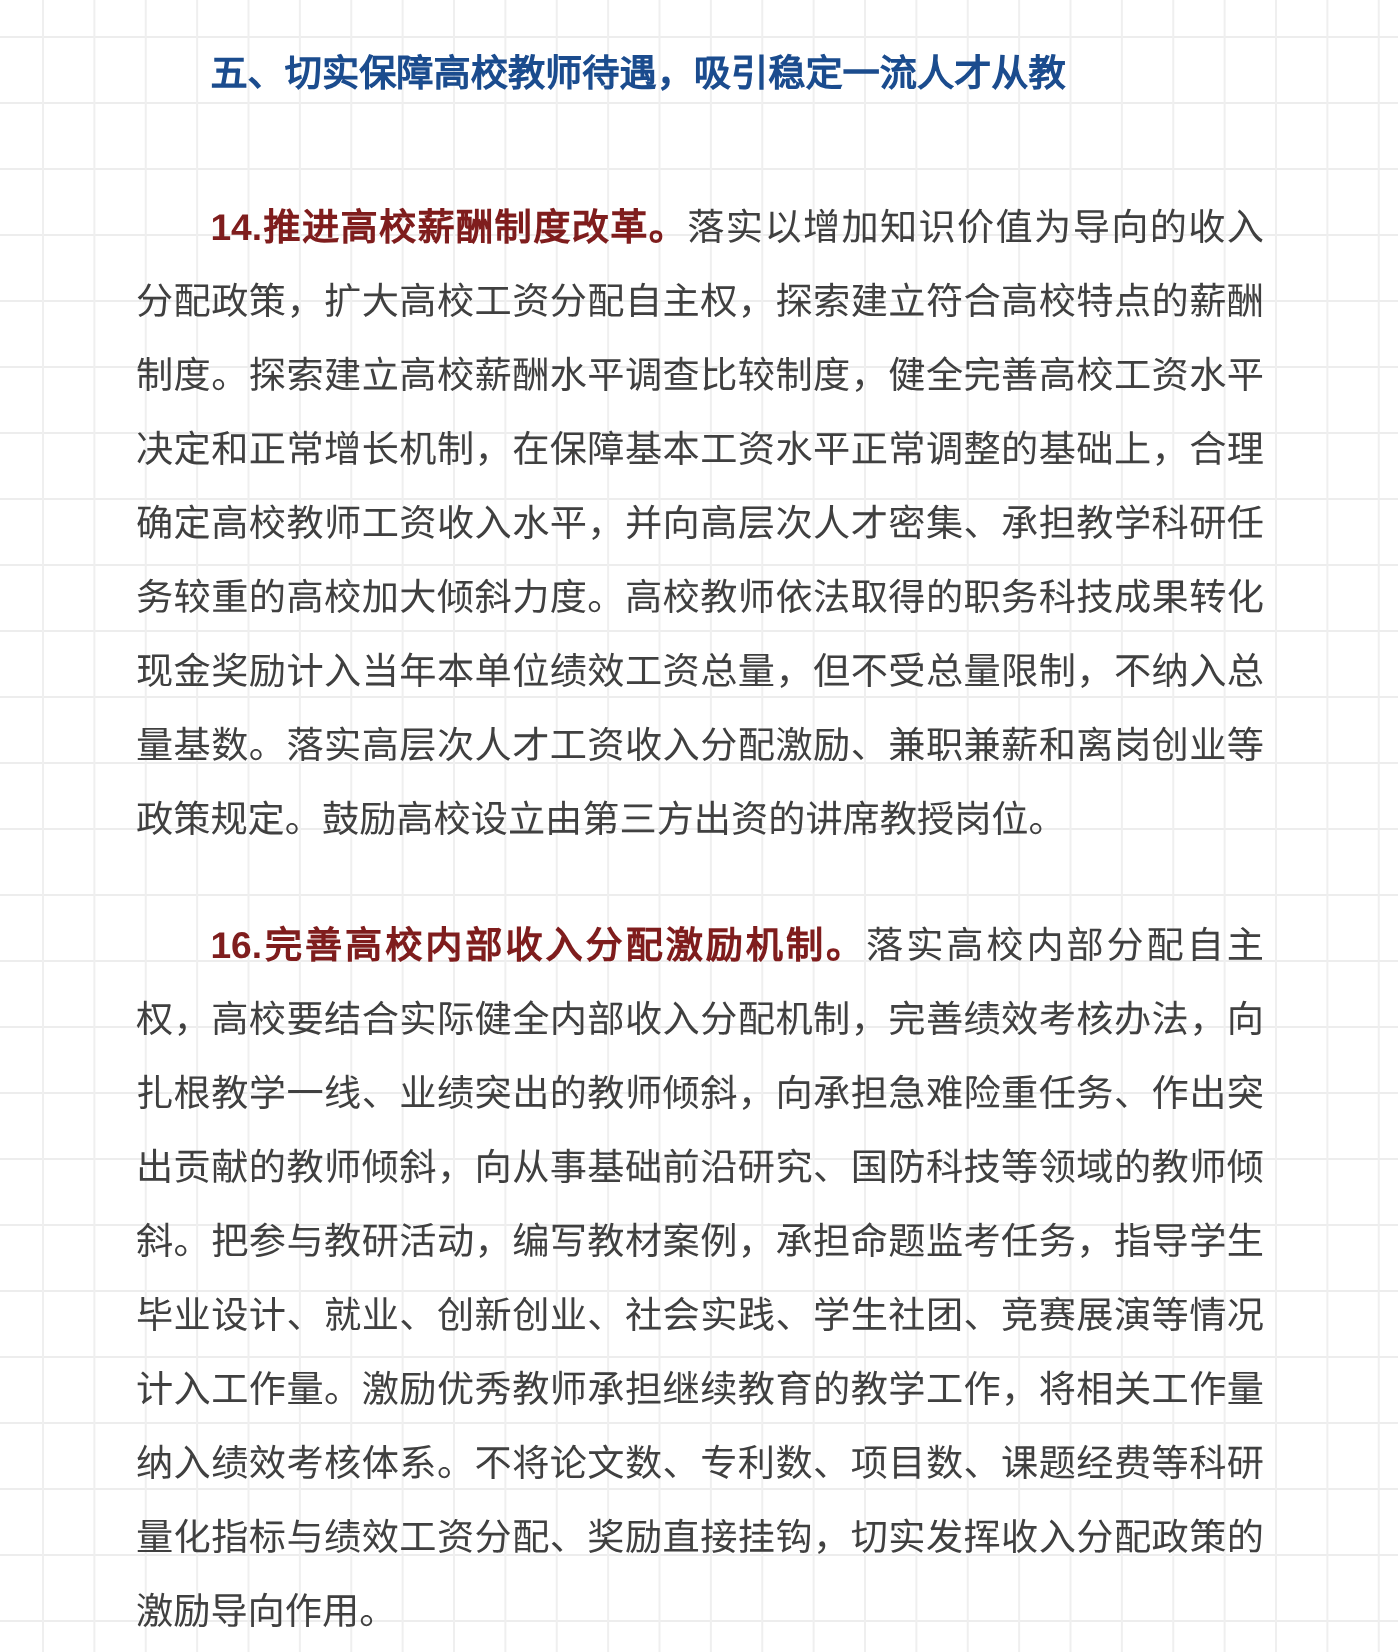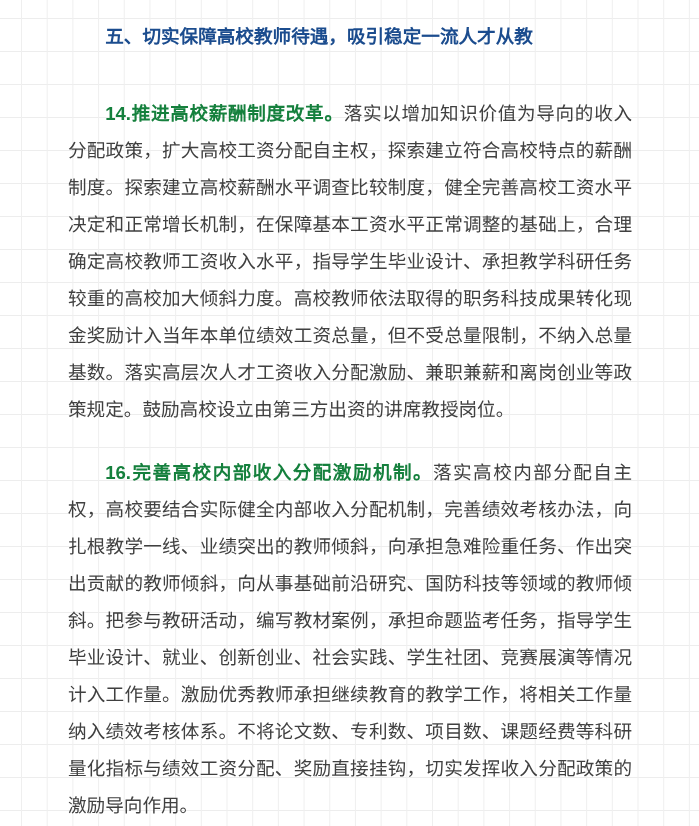--- a/index.html
+++ b/index.html
@@ -41,27 +41,27 @@
     color: #404040;
     text-align: justify;
     text-justify: inter-character;
     text-indent: 2em;
     letter-spacing: 0;
   }
   .para-14 { margin-top: 45px; }
   .para-15 { margin-top: 26px; }
   .para .lead {
     font-weight: bold;
-    color: #15803d;
+    color: #7f1d1d;
   }
 </style>
 </head>
 <body>
 
 <div class="doc">
 
   <h1 class="section-heading">五、切实保障高校教师待遇，吸引稳定一流人才从教</h1>
 
-  <p class="para para-14"><span class="lead">14.推进高校薪酬制度改革。</span><span>落实以增加知识价值为导向的收入分配政策，扩大高校工资分配自主权，探索建立符合高校特点的薪酬制度。探索建立高校薪酬水平调查比较制度，健全完善高校工资水平决定和正常增长机制，在保障基本工资水平正常调整的基础上，合理确定高校教师工资收入水平，指导学生毕业设计、承担教学科研任务较重的高校加大倾斜力度。高校教师依法取得的职务科技成果转化现金奖励计入当年本单位绩效工资总量，但不受总量限制，不纳入总量基数。落实高层次人才工资收入分配激励、兼职兼薪和离岗创业等政策规定。鼓励高校设立由第三方出资的讲席教授岗位。</span></p>
+  <p class="para para-14"><span class="lead">14.推进高校薪酬制度改革。</span><span>落实以增加知识价值为导向的收入分配政策，扩大高校工资分配自主权，探索建立符合高校特点的薪酬制度。探索建立高校薪酬水平调查比较制度，健全完善高校工资水平决定和正常增长机制，在保障基本工资水平正常调整的基础上，合理确定高校教师工资收入水平，并向高层次人才密集、承担教学科研任务较重的高校加大倾斜力度。高校教师依法取得的职务科技成果转化现金奖励计入当年本单位绩效工资总量，但不受总量限制，不纳入总量基数。落实高层次人才工资收入分配激励、兼职兼薪和离岗创业等政策规定。鼓励高校设立由第三方出资的讲席教授岗位。</span></p>
 
   <p class="para para-15"><span class="lead">16.完善高校内部收入分配激励机制。</span><span>落实高校内部分配自主权，高校要结合实际健全内部收入分配机制，完善绩效考核办法，向扎根教学一线、业绩突出的教师倾斜，向承担急难险重任务、作出突出贡献的教师倾斜，向从事基础前沿研究、国防科技等领域的教师倾斜。把参与教研活动，编写教材案例，承担命题监考任务，指导学生毕业设计、就业、创新创业、社会实践、学生社团、竞赛展演等情况计入工作量。激励优秀教师承担继续教育的教学工作，将相关工作量纳入绩效考核体系。不将论文数、专利数、项目数、课题经费等科研量化指标与绩效工资分配、奖励直接挂钩，切实发挥收入分配政策的激励导向作用。</span></p>
 
 </div>
 
 </body></html>

